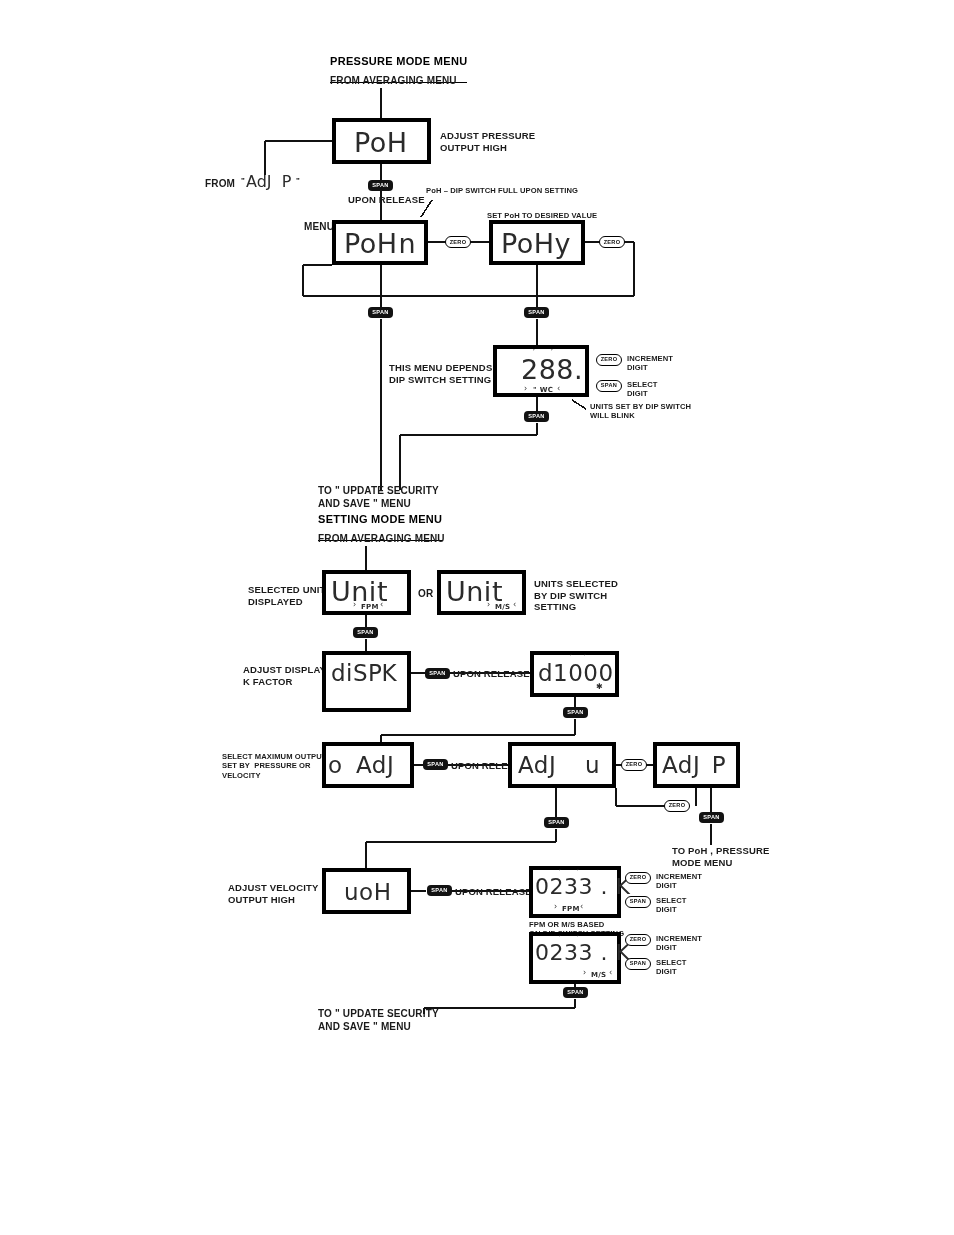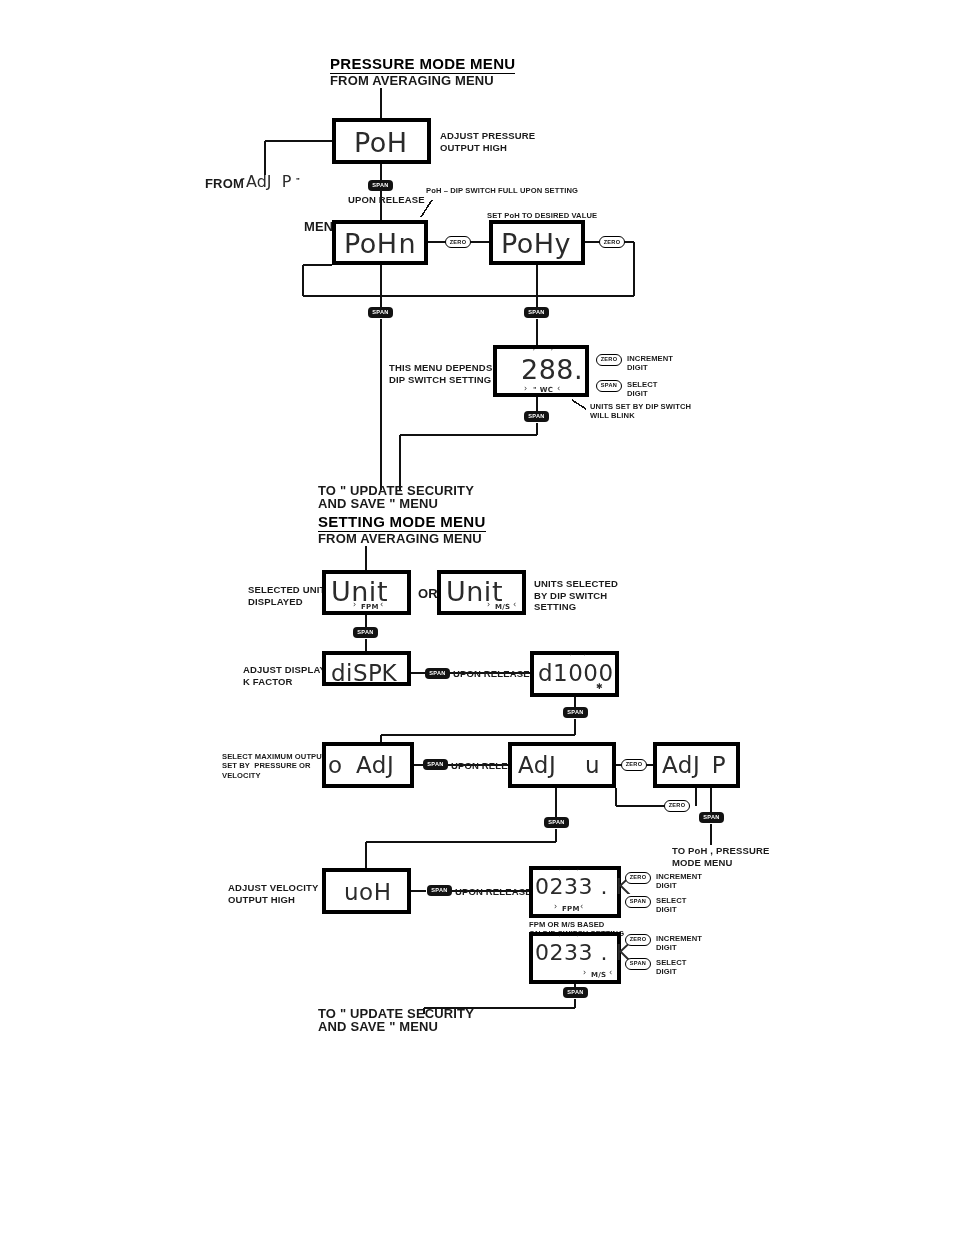--- a/index.html
+++ b/index.html
@@ -31,35 +31,35 @@
     font-family: "Liberation Sans", sans-serif;
     font-size: 9.5px;
     font-weight: bold;
     line-height: 11.5px;
     letter-spacing: 0.15px;
     white-space: pre;
     color: #1a1a1a;
   }
   .lbl.reg {
     font-weight: bold;
-    font-size: 13px;
+    font-size: 10px;
     line-height: 12.5px;
   }
   .lbl.tiny {
     font-size: 7.6px;
     line-height: 9.4px;
     letter-spacing: 0.1px;
   }
   .hdr {
     position: absolute;
-    font-size: 15px;
+    font-size: 11px;
     font-weight: bold;
     letter-spacing: 0.3px;
     border-bottom: 1.5px solid #000;
-    padding-bottom: 1px;
+    padding-bottom: 15px;
     white-space: pre;
   }
   
   .lcd {
     position: absolute;
     background: #ffffff;
     border: 4px solid #000000;
     box-sizing: border-box;
   }
   .lcd .seg {
@@ -289,21 +289,21 @@
     <span class="blink" style="left:72px; top:27px;">‹</span>
   </div>
   <div class="lbl" style="left:534px; top:578px;">UNITS SELECTED
 BY DIP SWITCH
 SETTING</div>
 
   <div class="pill-span" style="left:353px; top:627px;">SPAN</div>
 
   <div class="lbl" style="left:243px; top:664px;">ADJUST DISPLAY
 K FACTOR</div>
-  <div class="lcd" style="left:322px; top:651px; width:89px; height:35px;">
+  <div class="lcd" style="left:322px; top:651px; width:89px; height:61px;">
     <span class="seg sm" style="left:5px; top:5px;">diSP</span>
     <span class="seg sm" style="right:10px; top:5px;">K</span>
   </div>
   <div class="pill-span" style="left:425px; top:668px;">SPAN</div>
   <div class="lbl" style="left:453px; top:668px;">UPON RELEASE</div>
 
   <div class="lcd" style="left:530px; top:651px; width:89px; height:46px;">
     <span class="blink" style="left:36px; top:0px;">′</span>
     <span class="blink" style="left:50px; top:0px;">′</span>
     <span class="seg sm" style="left:4px; top:5px;">d1000</span>

